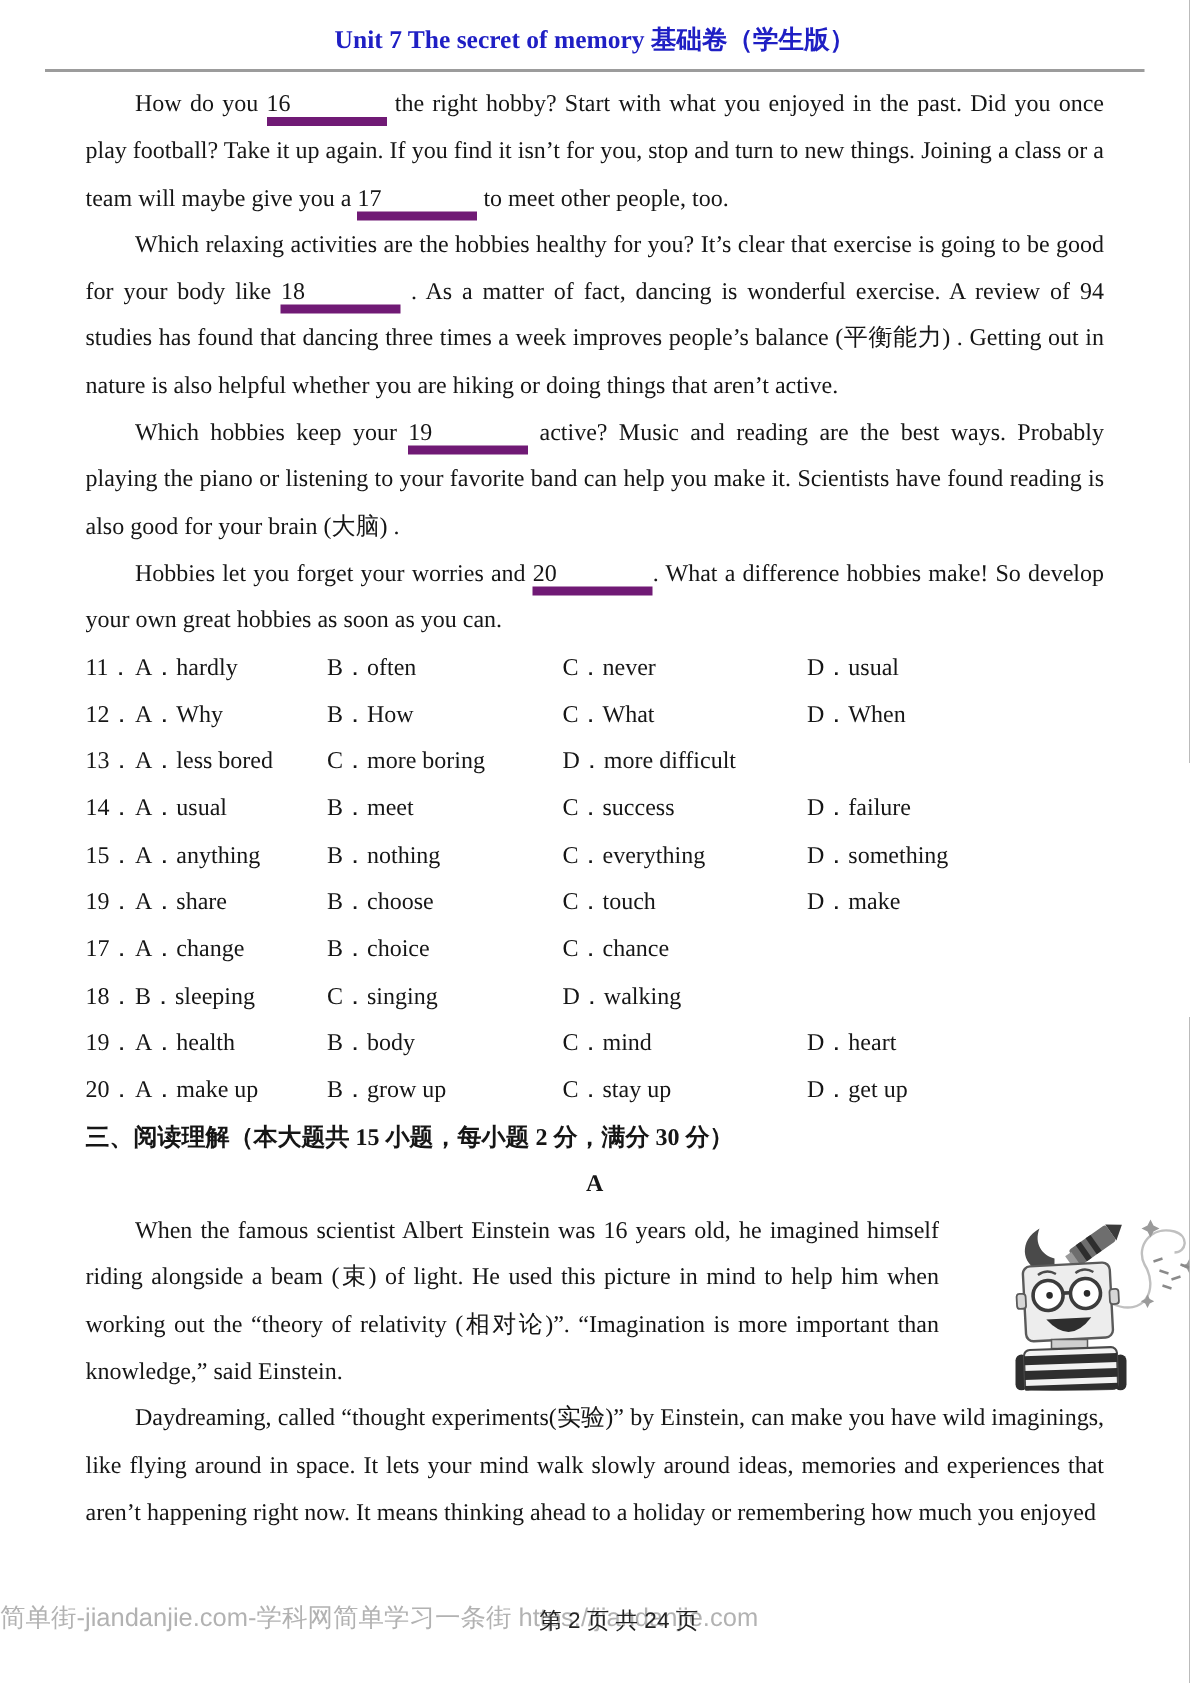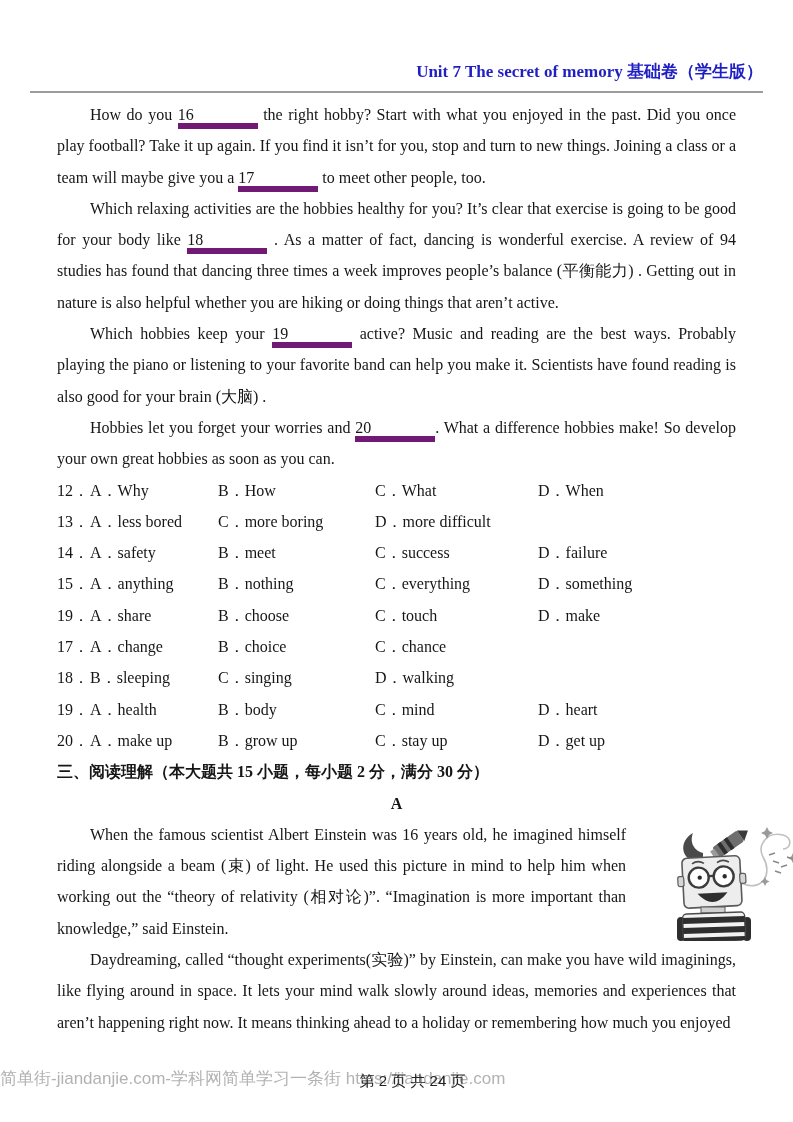--- a/index.html
+++ b/index.html
@@ -8,25 +8,24 @@
     position:relative;
     width:793px; height:1122px;
     margin:0 auto;
     background:#ffffff;
     font-family:"Liberation Serif","DejaVu Serif",serif;
     font-size:16px; line-height:31.3px; color:#161616;
     overflow:hidden;
   }
   .page-inner { padding:12px 30px 0 30px; }
   .doc-title {
-    text-align:right;
+    text-align:center;
     font-size:17px; font-weight:bold; line-height:30px;
     color:#1f1fc4;
     font-family:"Liberation Serif","DejaVu Serif",serif;
-    margin-top:45px;
   }
   .header-rule {
     border:none; border-top:2px solid #9c9c9c;
     margin:4px 0 4px 0; height:0;
   }
   .content { padding:0 27px; margin-top:6px; }
   .para {
     text-align:justify;
     text-indent:33px;
   }
@@ -85,35 +84,42 @@
     <hr class="header-rule">
     <div class="content">
       <div>
           <p class="para">How do you <span class="blank">16</span> the right hobby? Start with what you enjoyed in the past. Did you once play football? Take it up again. If you find it isn’t for you, stop and turn to new things. Joining a class or a team will maybe give you a <span class="blank">17</span> to meet other people, too.</p>
           <p class="para">Which relaxing activities are the hobbies healthy for you? It’s clear that exercise is going to be good for your body like <span class="blank">18</span> . As a matter of fact, dancing is wonderful exercise. A review of 94 studies has found that dancing three times a week improves people’s balance (平衡能力) . Getting out in nature is also helpful whether you are hiking or doing things that aren’t active.</p>
           <p class="para">Which hobbies keep your <span class="blank">19</span> active? Music and reading are the best ways. Probably playing the piano or listening to your favorite band can help you make it. Scientists have found reading is also good for your brain (大脑) .</p>
           <p class="para">Hobbies let you forget your worries and <span class="blank">20</span>. What a difference hobbies make! So develop your own great hobbies as soon as you can.</p>
         </div>
       <div>
           <div class="q-row">
+            <span class="q-num">11．</span>
+            <span class="q-opt">A．hardly</span>
+            <span class="q-opt">B．often</span>
+            <span class="q-opt">C．never</span>
+            <span class="q-opt">D．usual</span>
+          </div>
+          <div class="q-row">
             <span class="q-num">12．</span>
             <span class="q-opt">A．Why</span>
             <span class="q-opt">B．How</span>
             <span class="q-opt">C．What</span>
             <span class="q-opt">D．When</span>
           </div>
           <div class="q-row">
             <span class="q-num">13．</span>
             <span class="q-opt">A．less bored</span>
             <span class="q-opt">C．more boring</span>
             <span class="q-opt">D．more difficult</span>
           </div>
           <div class="q-row">
             <span class="q-num">14．</span>
-            <span class="q-opt">A．safety</span>
+            <span class="q-opt">A．usual</span>
             <span class="q-opt">B．meet</span>
             <span class="q-opt">C．success</span>
             <span class="q-opt">D．failure</span>
           </div>
           <div class="q-row">
             <span class="q-num">15．</span>
             <span class="q-opt">A．anything</span>
             <span class="q-opt">B．nothing</span>
             <span class="q-opt">C．everything</span>
             <span class="q-opt">D．something</span>

